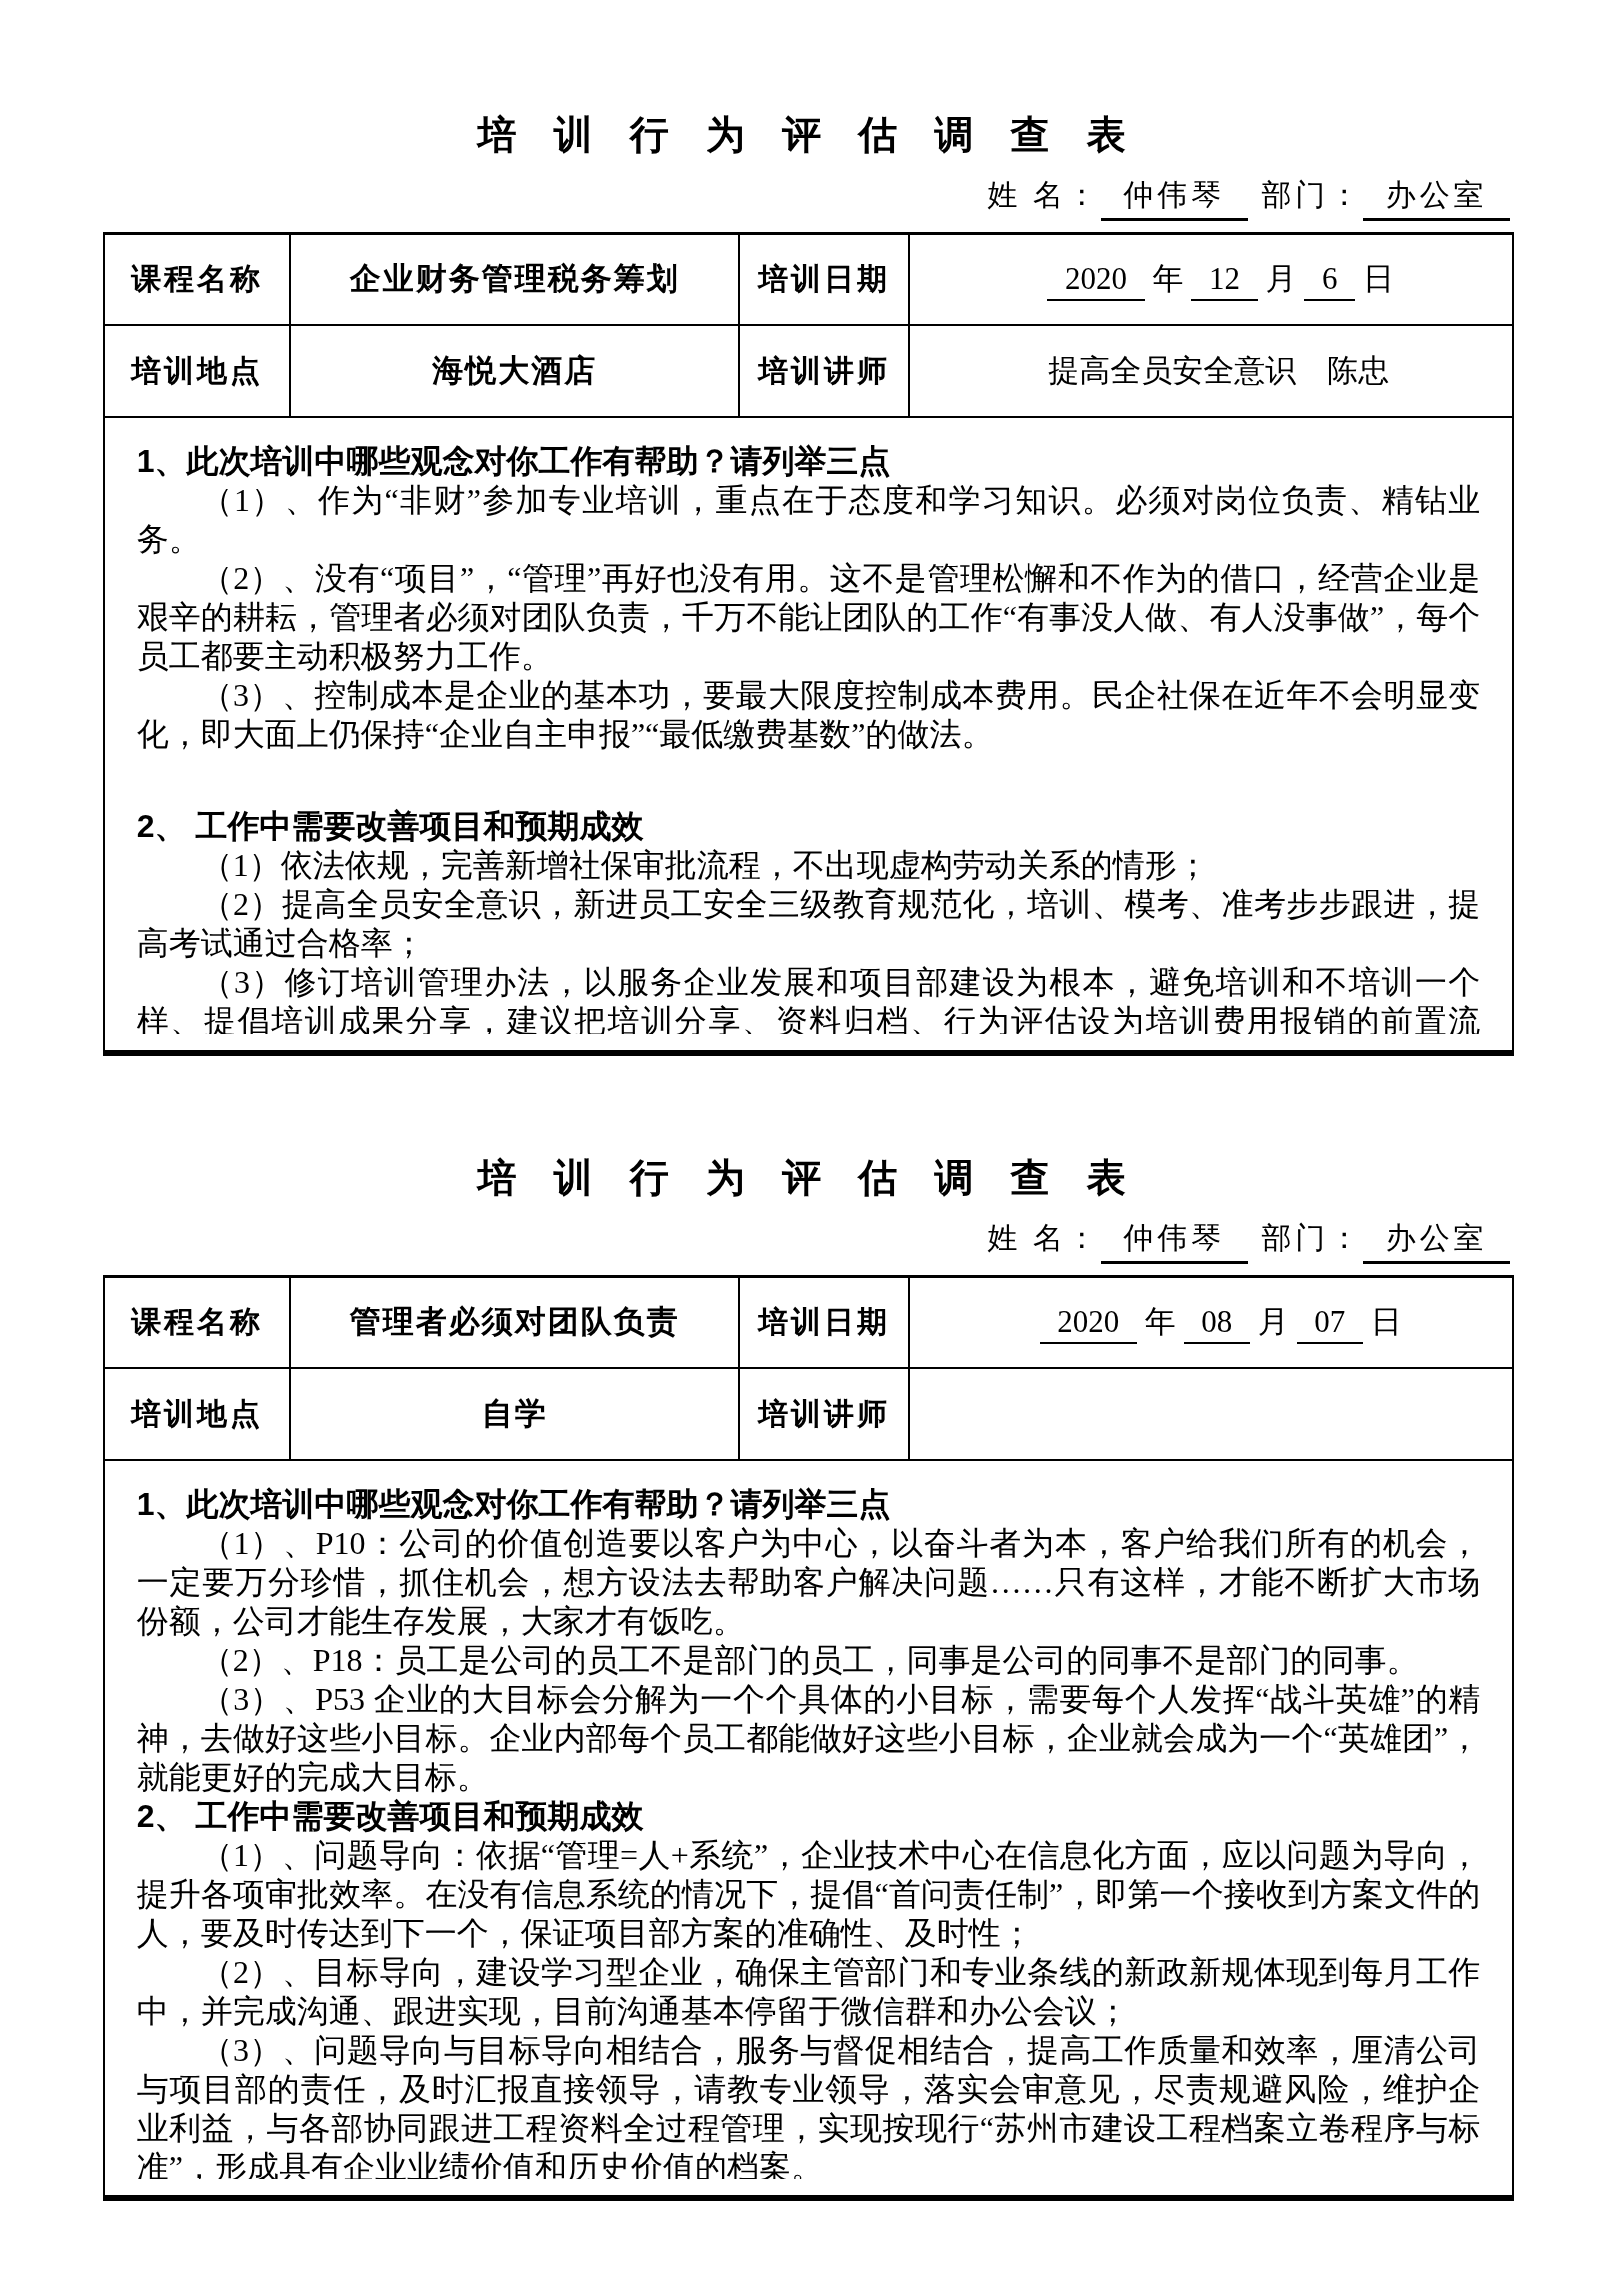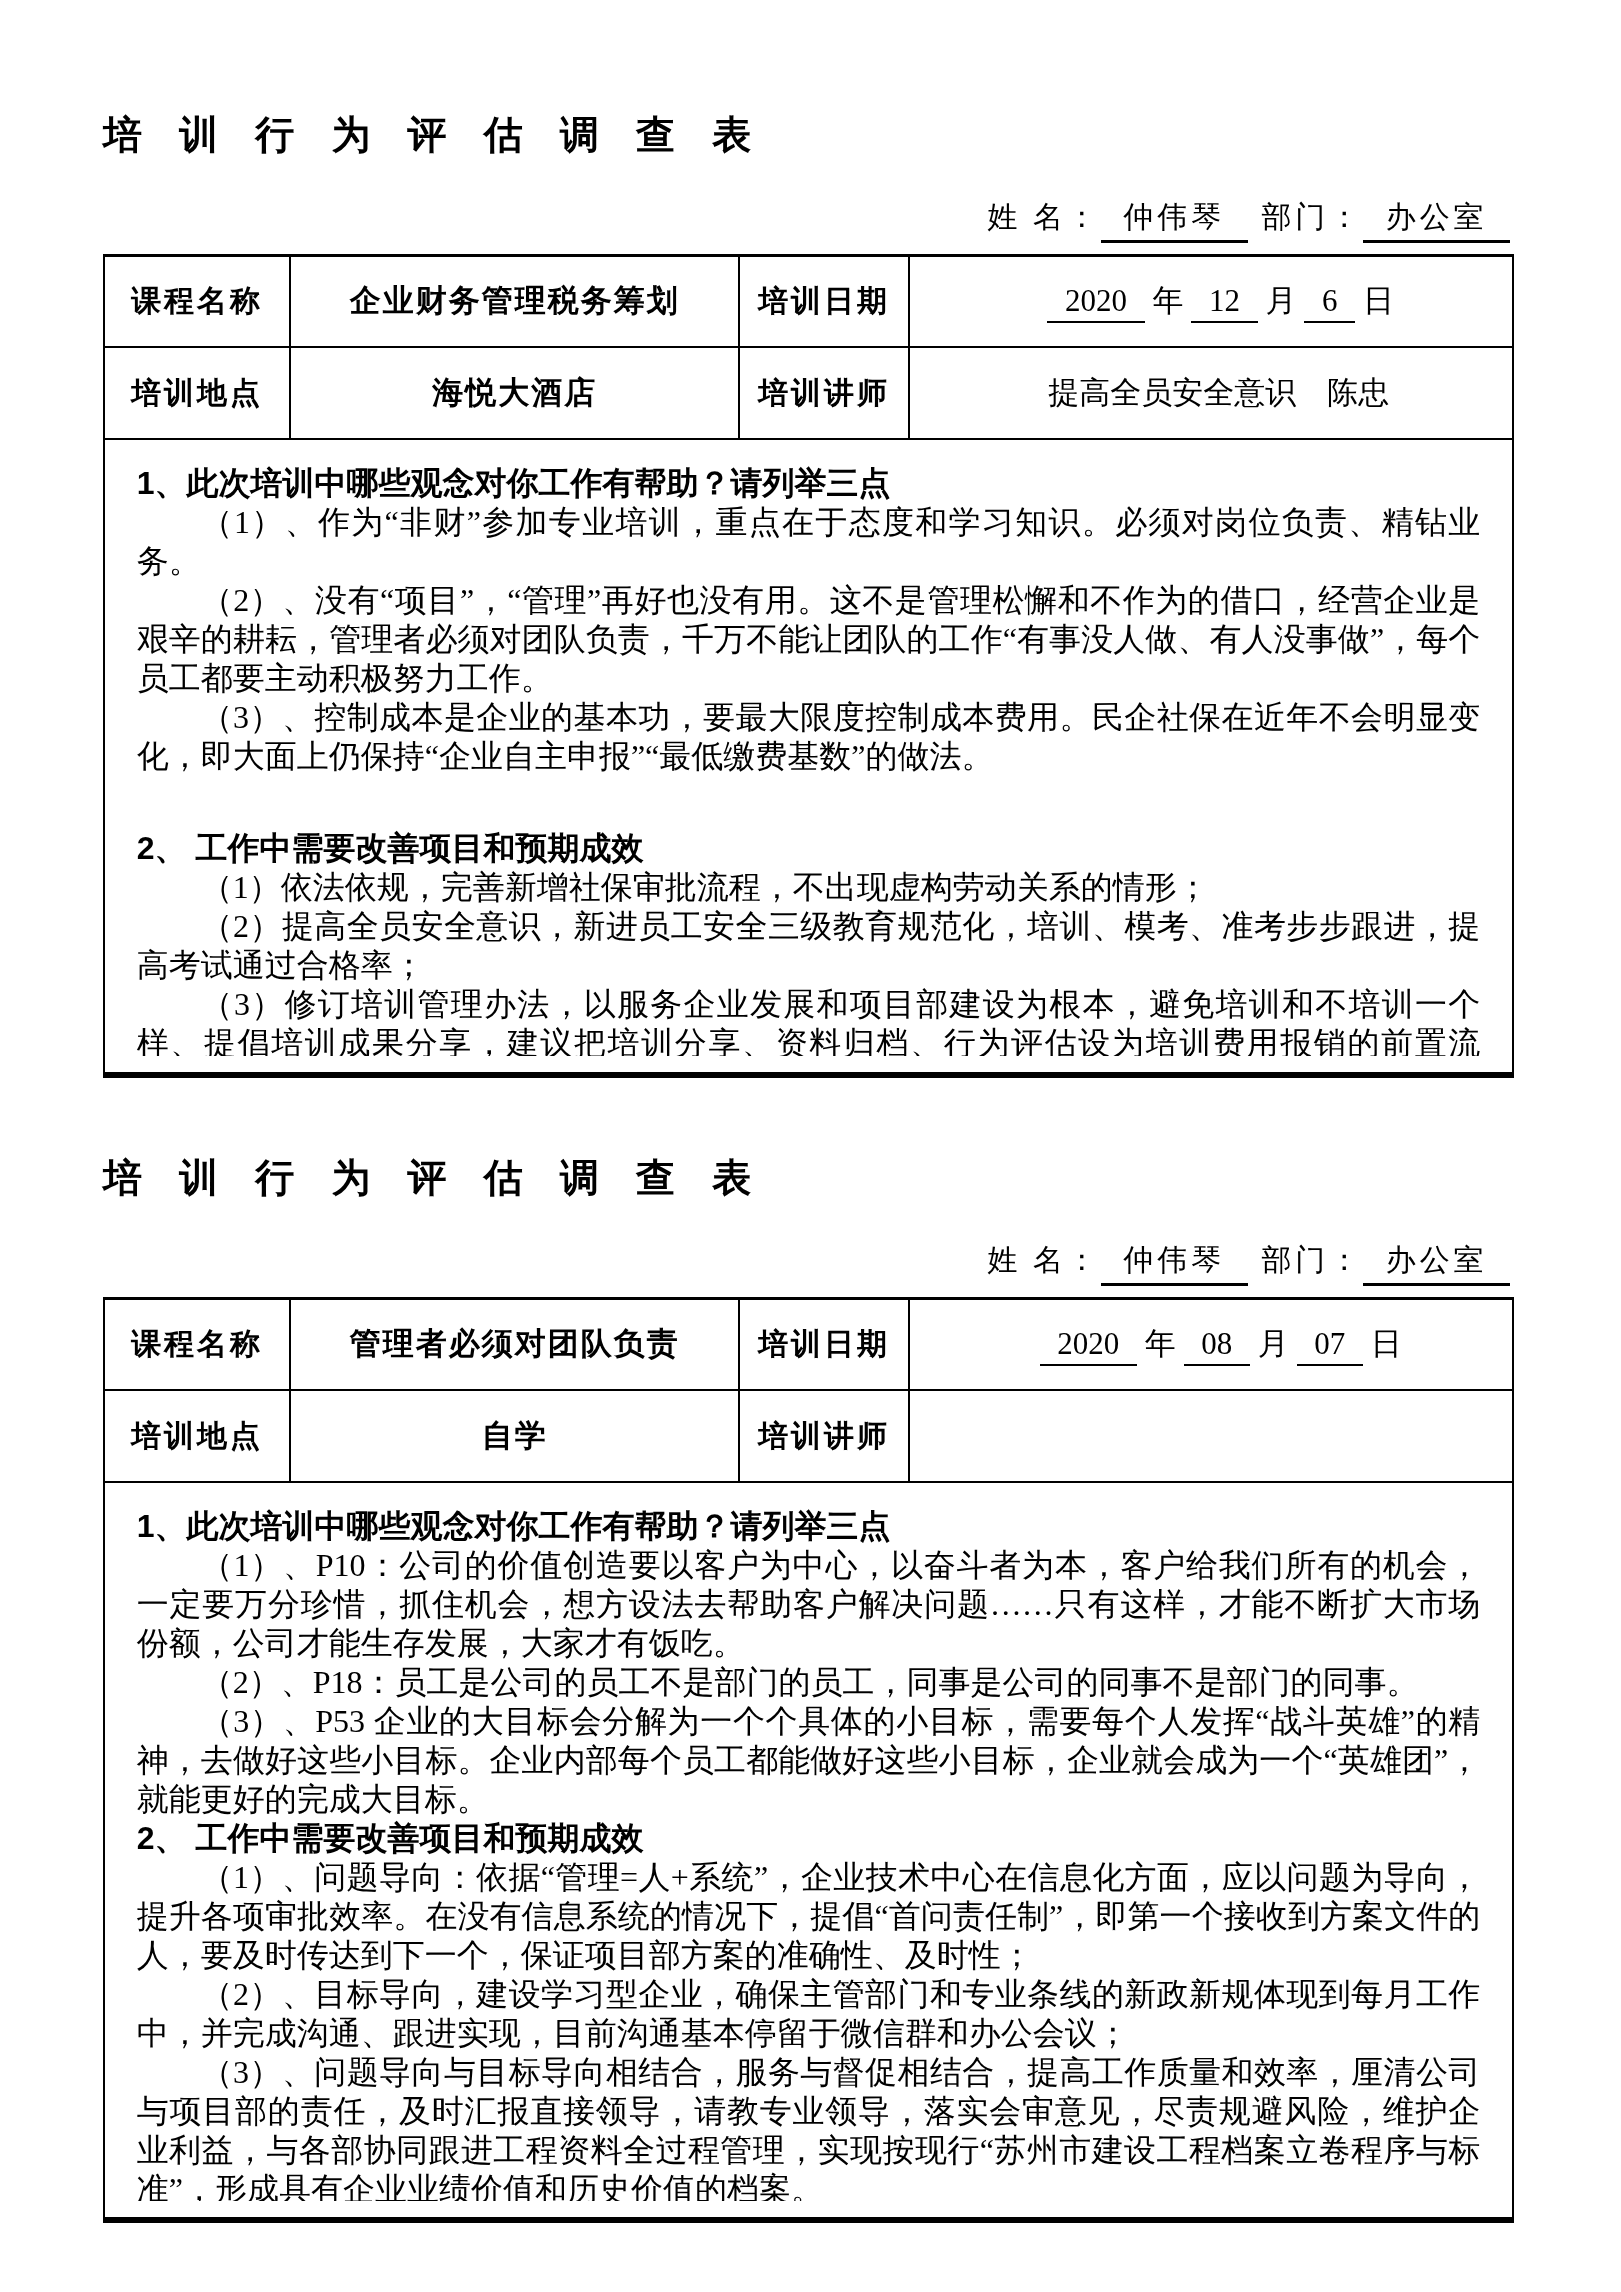--- a/index.html
+++ b/index.html
@@ -16,32 +16,33 @@
   }
   .form-block {
     position: absolute;
     left: 103px;
     width: 1411px;
   }
   #form-1 { top: 94px; }
   #form-2 { top: 1137px; }
 
   .form-title {
+    text-align: center;
     font-weight: bold;
     font-size: 39px;
     letter-spacing: 13.7px;
     font-family: "Liberation Serif", serif;
     margin-top: 13.7px;
     white-space: nowrap;
   }
   .sig-line {
     text-align: right;
     font-size: 30px;
     letter-spacing: 3.9px;
-    margin-top: 35px;
+    margin-top: 13px;
     padding-right: 3.9px;
     white-space: nowrap;
   }
   .sig-label { display: inline-block; }
   .sig-value {
     display: inline-block;
     min-width: 147px;
     text-align: center;
     border-bottom: 3.9px solid #000;
     padding: 0 15.7px 2px 15.7px;

